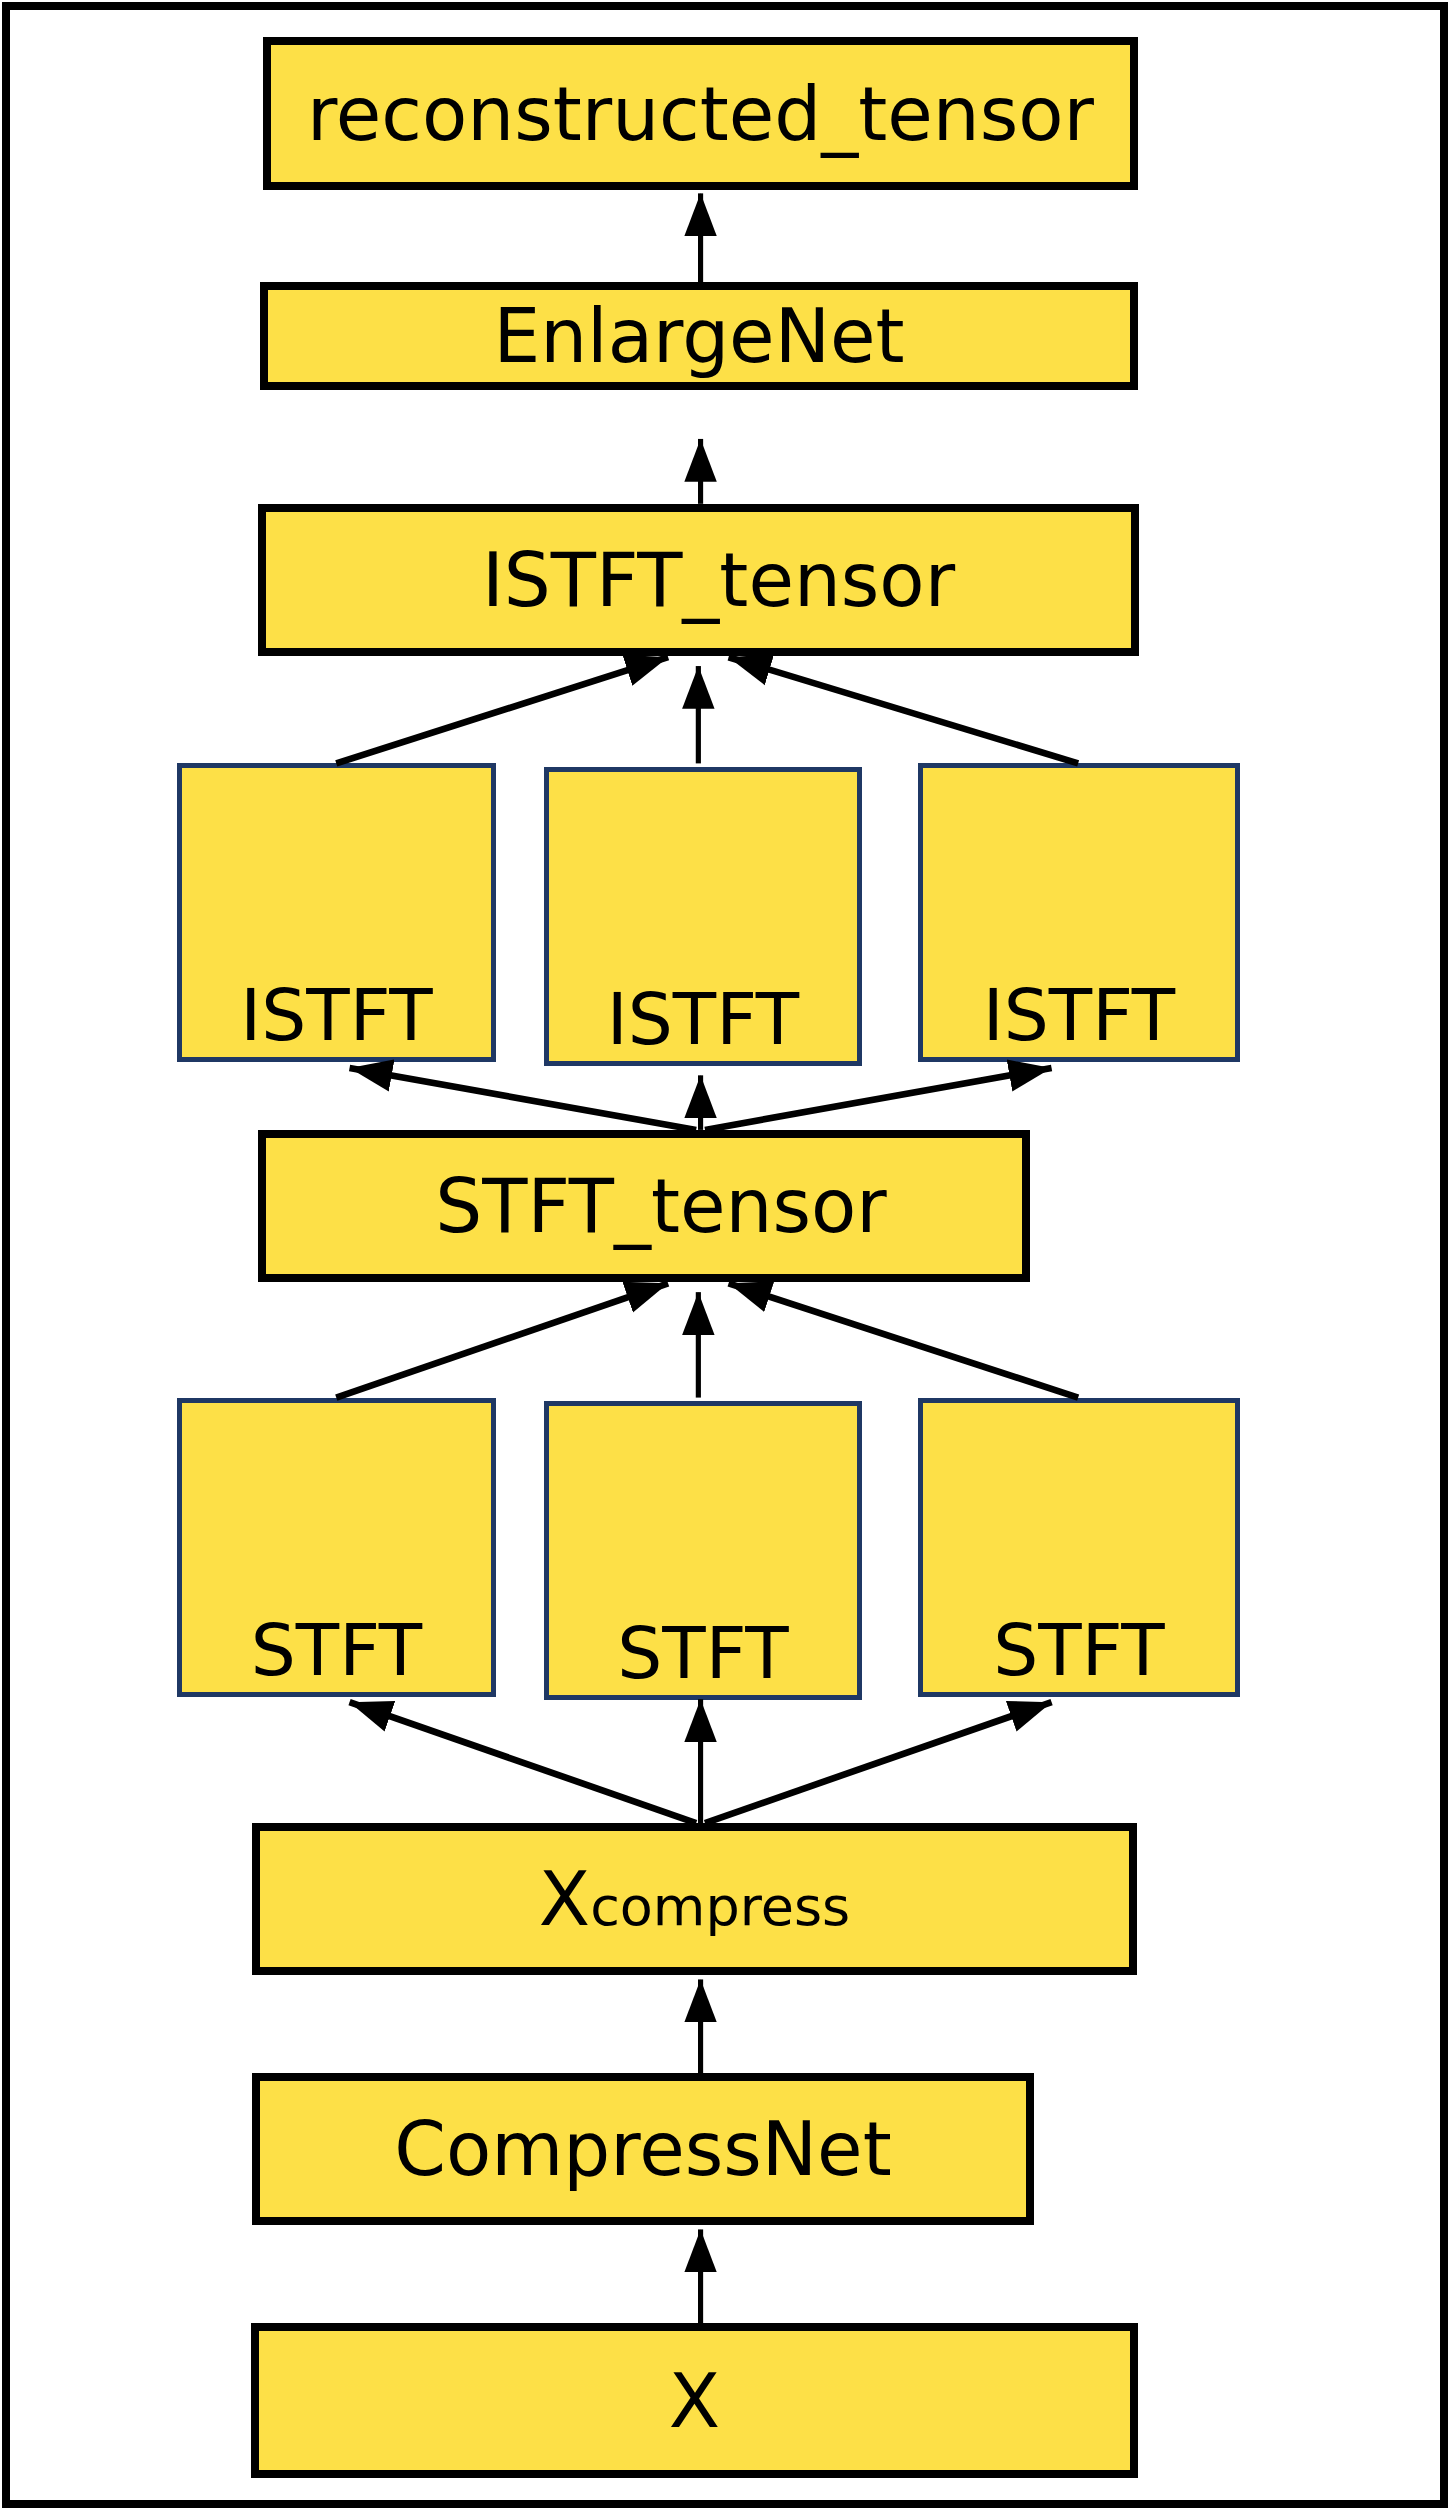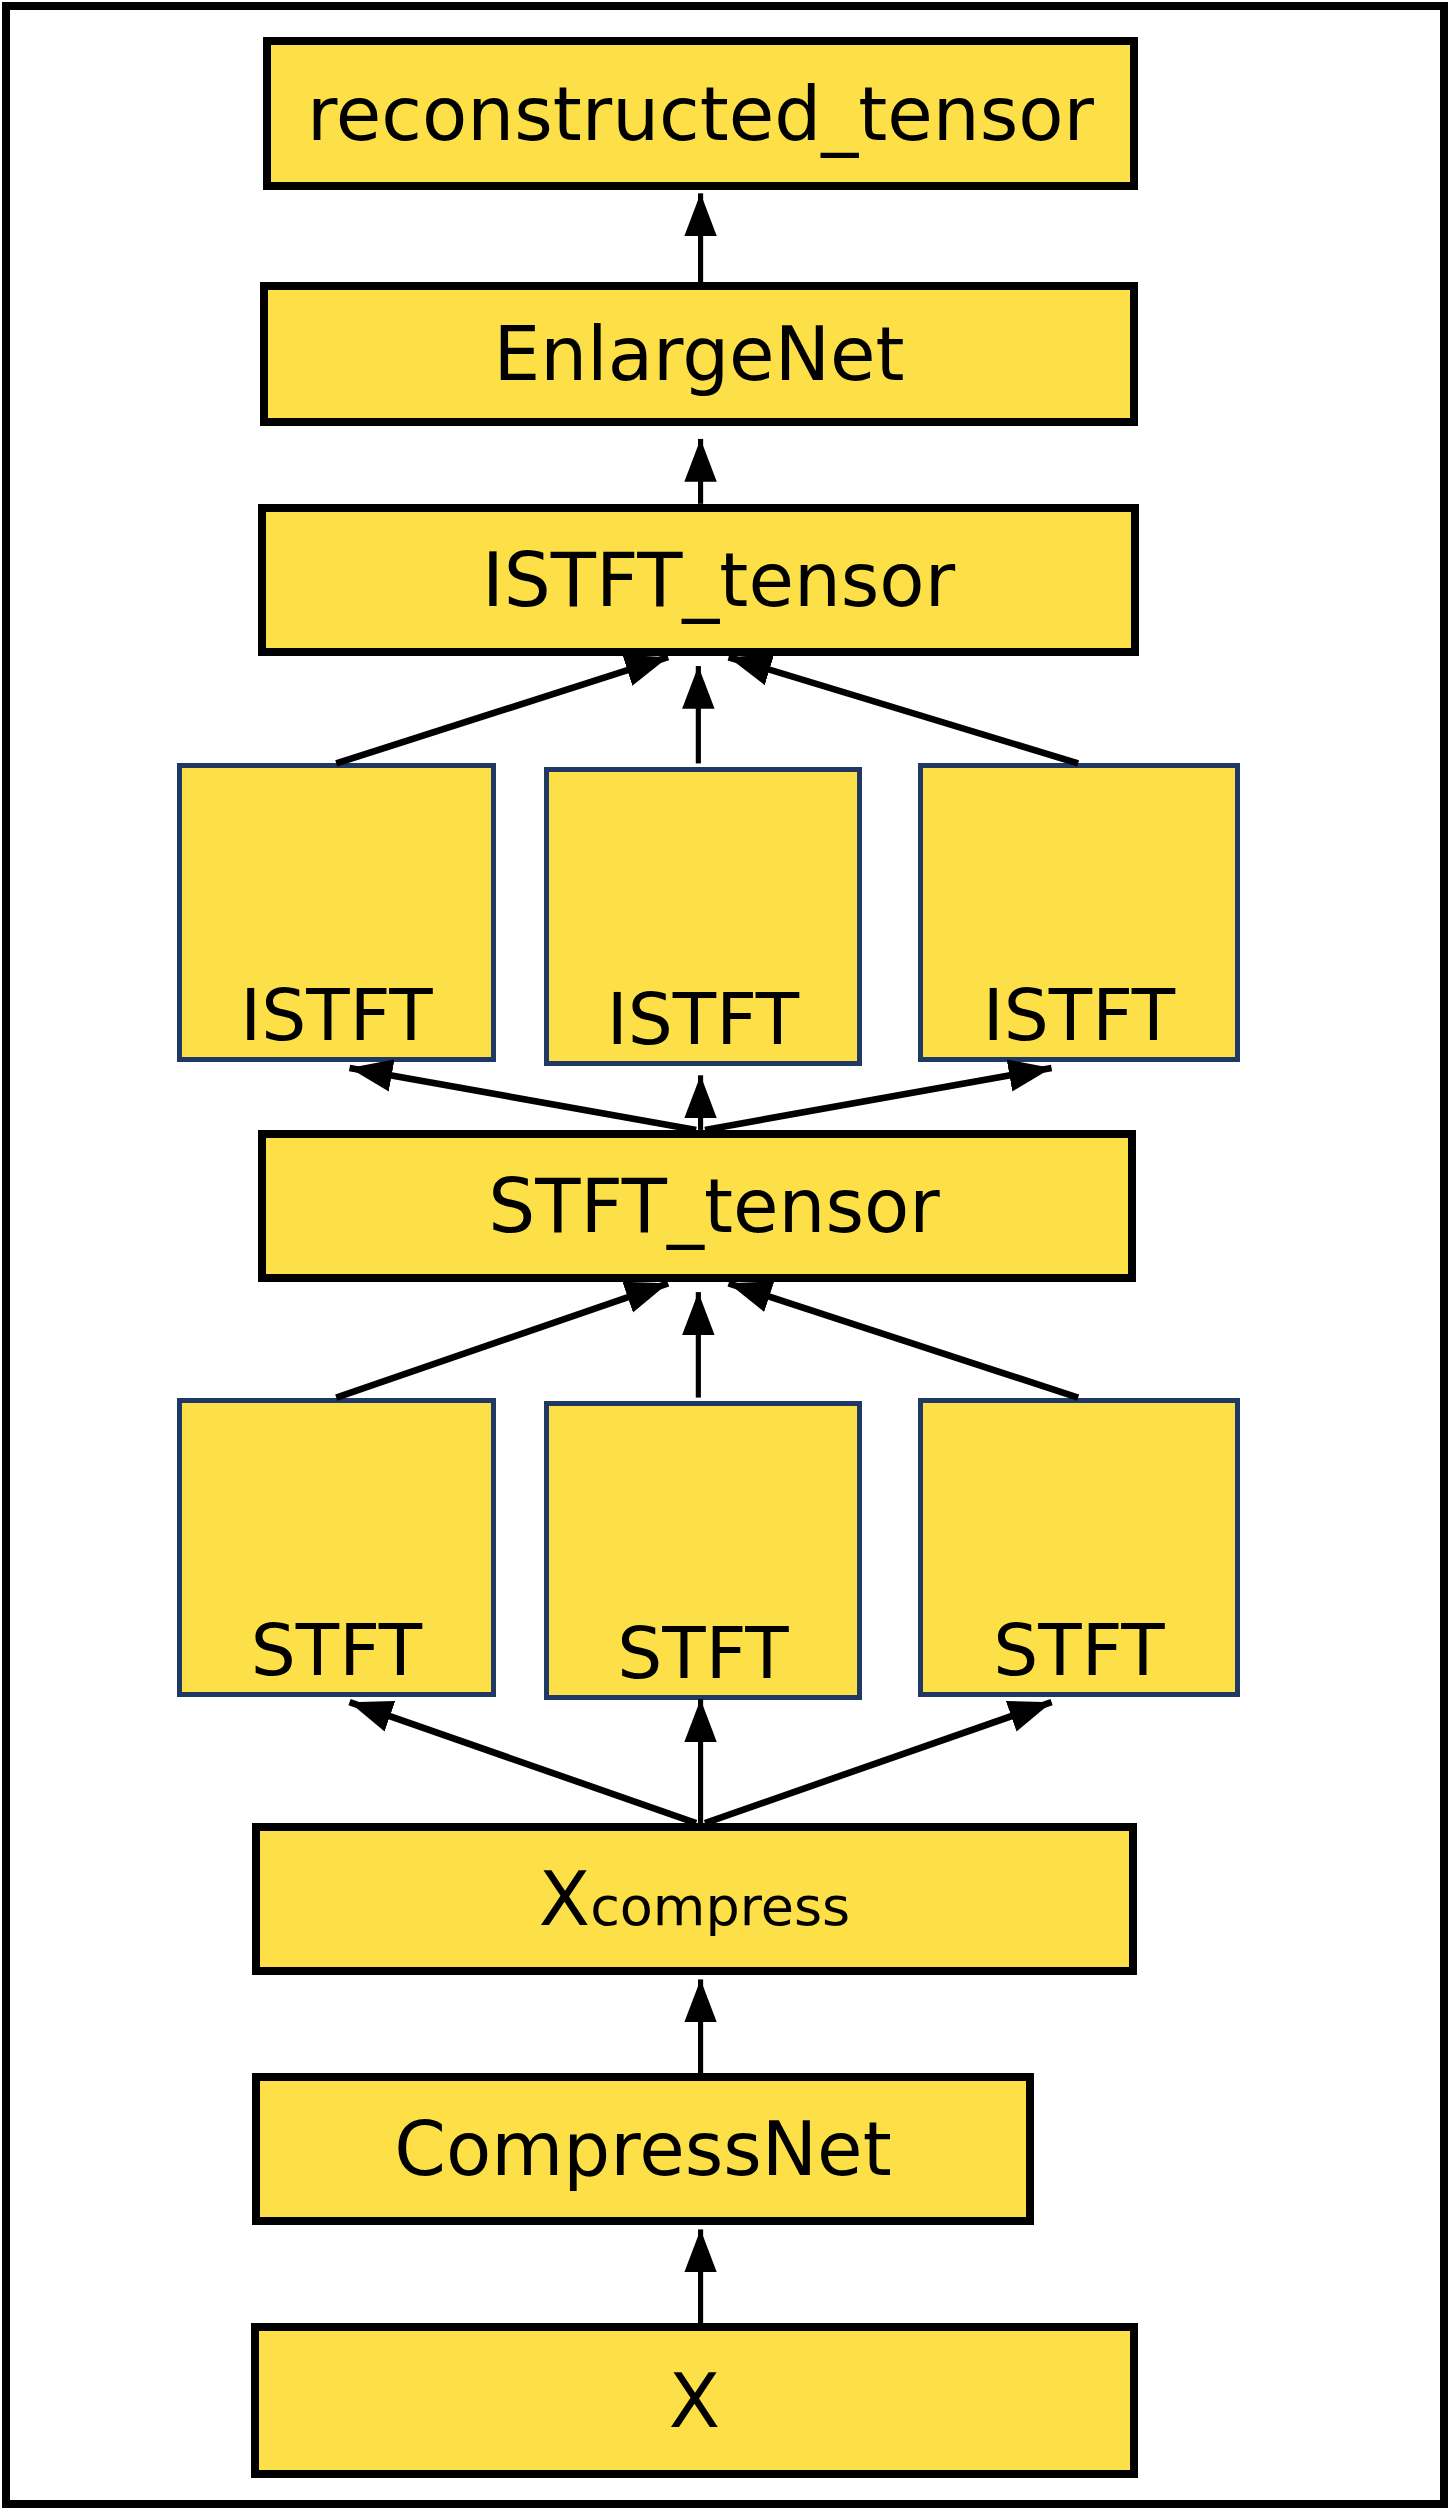--- a/index.html
+++ b/index.html
@@ -58,39 +58,39 @@
 <body>
 
 <div id="canvas" style="--navy: #1f3864; --ink: #000000; --bg: #ffffff; color: rgb(0, 0, 0);">
 
   <div class="frame"></div>
 
   <div class="node rect" style="left:263px; top:37px; width:875px; height:153px;">
     <span>reconstructed_tensor</span>
   </div>
 
-  <div class="node rect" style="left:260px; top:282px; width:878px; height:144px;text-align:right;">
+  <div class="node rect" style="left:260px; top:282px; width:878px; height:108px;text-align:right;">
     <span>EnlargeNet</span>
   </div>
 
   <div class="node rect" style="left:258px; top:504px; width:881px; height:152px;padding-left:40px;">
     <span>ISTFT_tensor</span>
   </div>
 
   <div class="node sq" style="left:177px; top:763px; width:319px; height:299px;">
     <span>ISTFT</span>
   </div>
   <div class="node sq" style="left:544px; top:767px; width:318px; height:299px;">
     <span>ISTFT</span>
   </div>
   <div class="node sq" style="left:918px; top:763px; width:322px; height:299px;">
     <span>ISTFT</span>
   </div>
 
-  <div class="node rect" style="left:258px; top:1130px; width:878px; height:152px;padding-left:34px;">
+  <div class="node rect" style="left:258px; top:1130px; width:772px; height:152px;padding-left:34px;">
     <span>STFT_tensor</span>
   </div>
 
   <div class="node sq" style="left:177px; top:1398px; width:319px; height:299px;">
     <span>STFT</span>
   </div>
   <div class="node sq" style="left:544px; top:1401px; width:318px; height:299px;">
     <span>STFT</span>
   </div>
   <div class="node sq" style="left:918px; top:1398px; width:322px; height:299px;">

